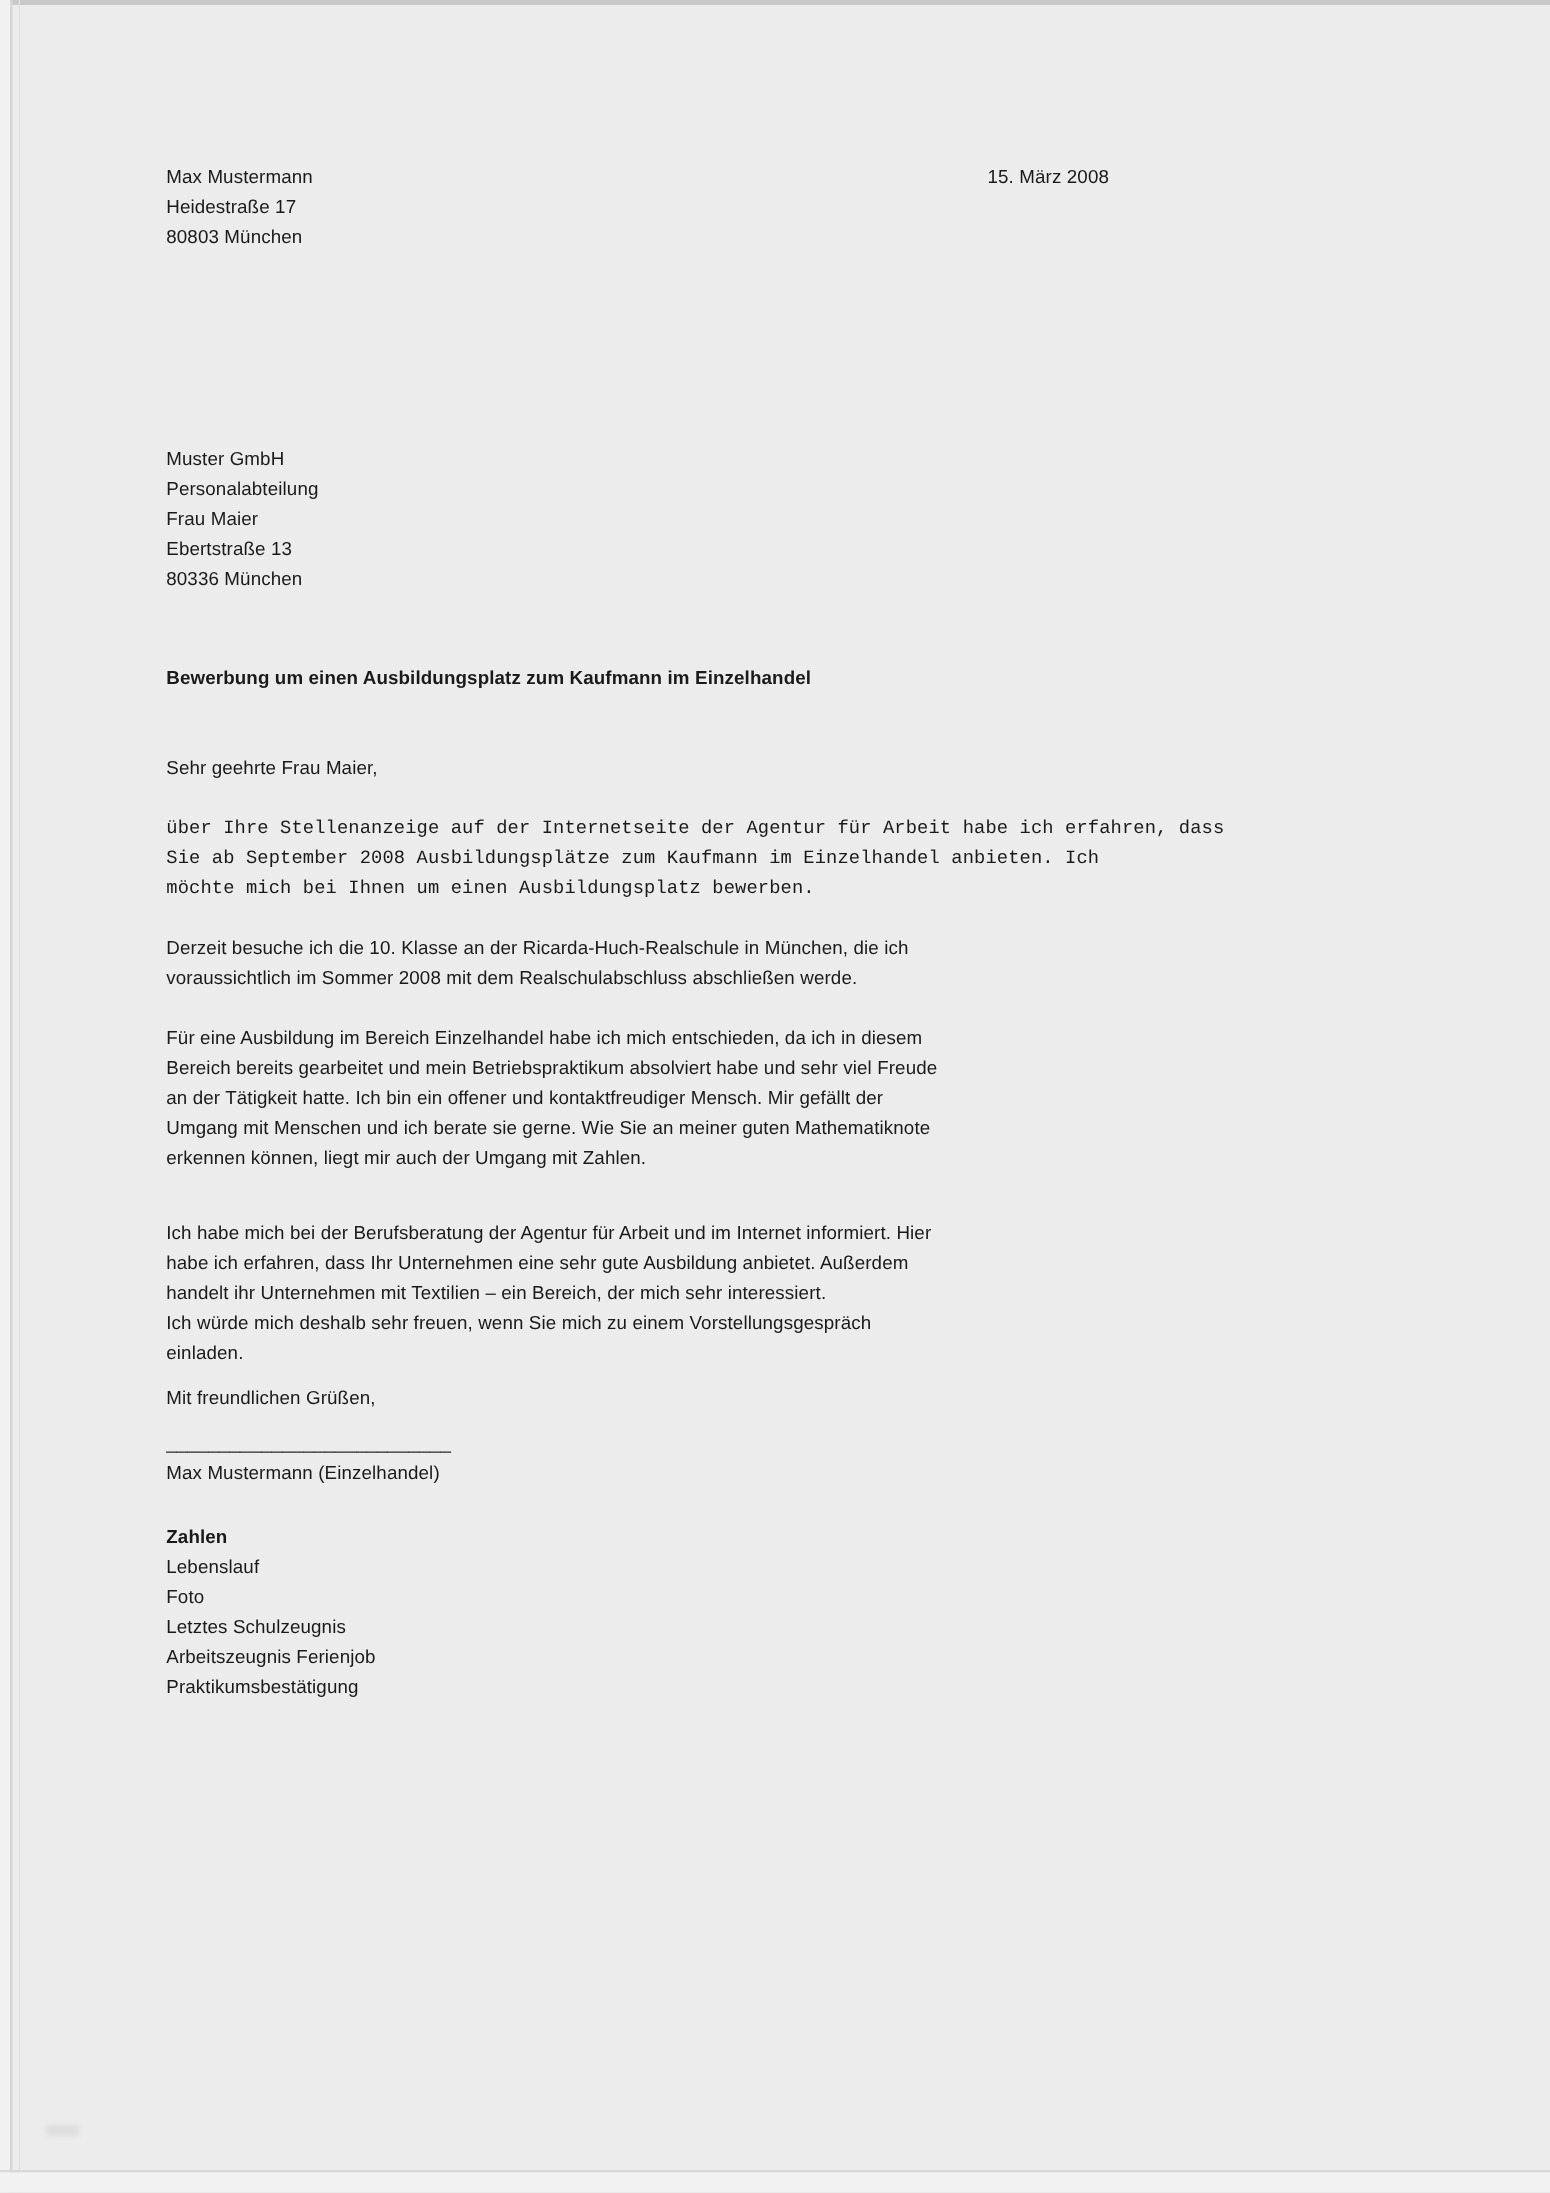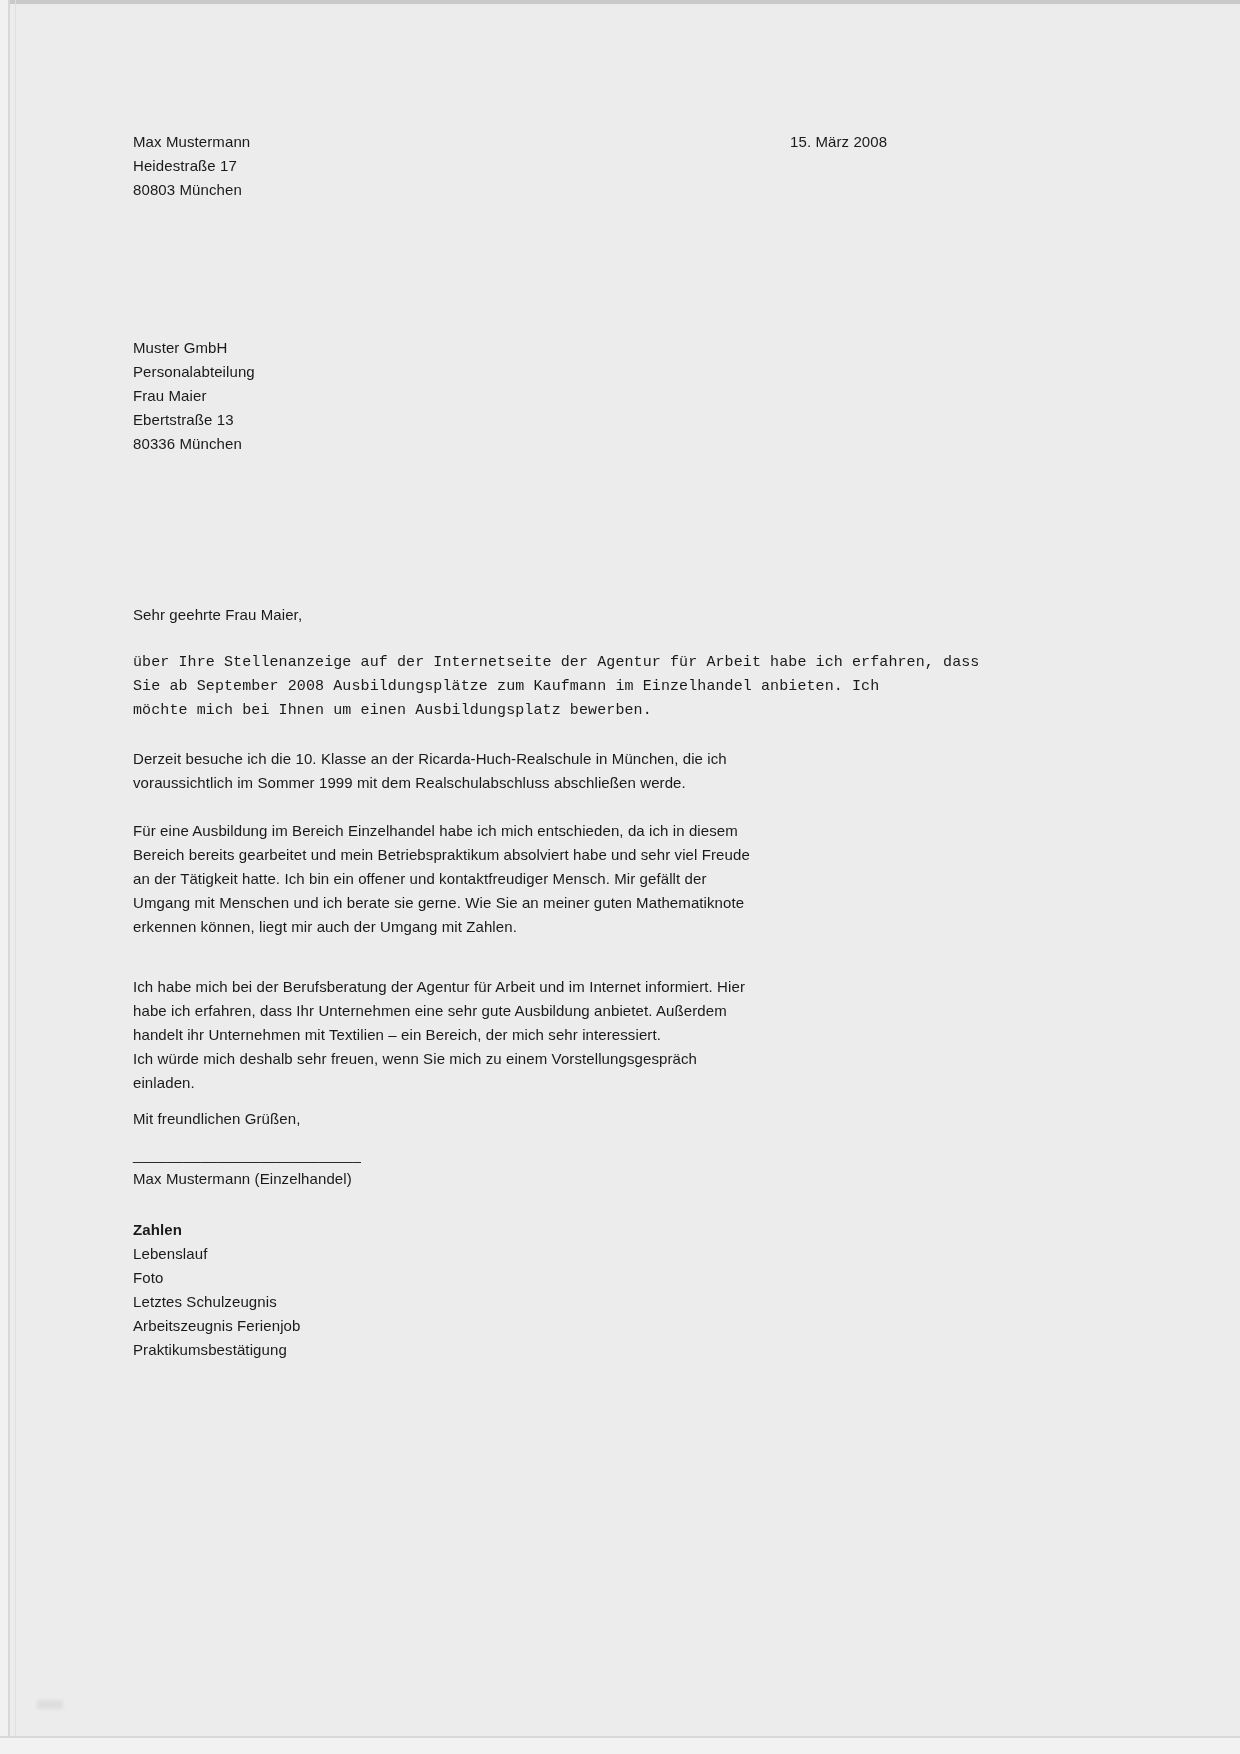--- a/index.html
+++ b/index.html
@@ -56,21 +56,21 @@
   .block {
     position: absolute;
     left: 133px;
     font-size: 15px;
     line-height: 24px;
     letter-spacing: 0.1px;
   }
   .lines { white-space: pre-line; }
   .sender       { top: 130px; }
   .date         { top: 130px; left: 790px; }
-  .recipient    { top: 336px; }
+  .recipient    { top: 356px; }
   .subject      { top: 531px; font-weight: bold; }
   .salutation   { top: 603px; }
   .para1        { top: 651px; width: 900px; font-family: Liberation Mono, monospace; }
   .para2        { top: 747px; width: 900px; }
   .para3        { top: 819px; width: 900px; }
   .para4        { top: 963px; width: 900px; margin-top: 12px; }
   .closing      { top: 1107px; }
   .signature    { top: 1143px; }
   .enclosures-heading { top: 1218px; font-weight: bold; }
   .enclosures-list    { top: 1242px; }
@@ -93,29 +93,30 @@
 80803 München</div>
 
   <div class="block date">15. März 2008</div>
 
   <div class="block recipient lines">Muster GmbH
 Personalabteilung
 Frau Maier
 Ebertstraße 13
 80336 München</div>
 
+  <div class="block subject">Bewerbung um einen Ausbildungsplatz zum Kaufmann im Einzelhandel</div>
 
   <div class="block salutation">Sehr geehrte Frau Maier,</div>
 
   <div class="block para1 lines">über Ihre Stellenanzeige auf der Internetseite der Agentur für Arbeit habe ich erfahren, dass
 Sie ab September 2008 Ausbildungsplätze zum Kaufmann im Einzelhandel anbieten. Ich
 möchte mich bei Ihnen um einen Ausbildungsplatz bewerben.</div>
 
   <div class="block para2 lines">Derzeit besuche ich die 10. Klasse an der Ricarda-Huch-Realschule in München, die ich
-voraussichtlich im Sommer 1999 mit dem Realschulabschluss abschließen werde.</div>
+voraussichtlich im Sommer 2008 mit dem Realschulabschluss abschließen werde.</div>
 
   <div class="block para3 lines">Für eine Ausbildung im Bereich Einzelhandel habe ich mich entschieden, da ich in diesem
 Bereich bereits gearbeitet und mein Betriebspraktikum absolviert habe und sehr viel Freude
 an der Tätigkeit hatte. Ich bin ein offener und kontaktfreudiger Mensch. Mir gefällt der
 Umgang mit Menschen und ich berate sie gerne. Wie Sie an meiner guten Mathematiknote
 erkennen können, liegt mir auch der Umgang mit Zahlen.</div>
 
   <div class="block para4 lines">Ich habe mich bei der Berufsberatung der Agentur für Arbeit und im Internet informiert. Hier
 habe ich erfahren, dass Ihr Unternehmen eine sehr gute Ausbildung anbietet. Außerdem
 handelt ihr Unternehmen mit Textilien – ein Bereich, der mich sehr interessiert.

